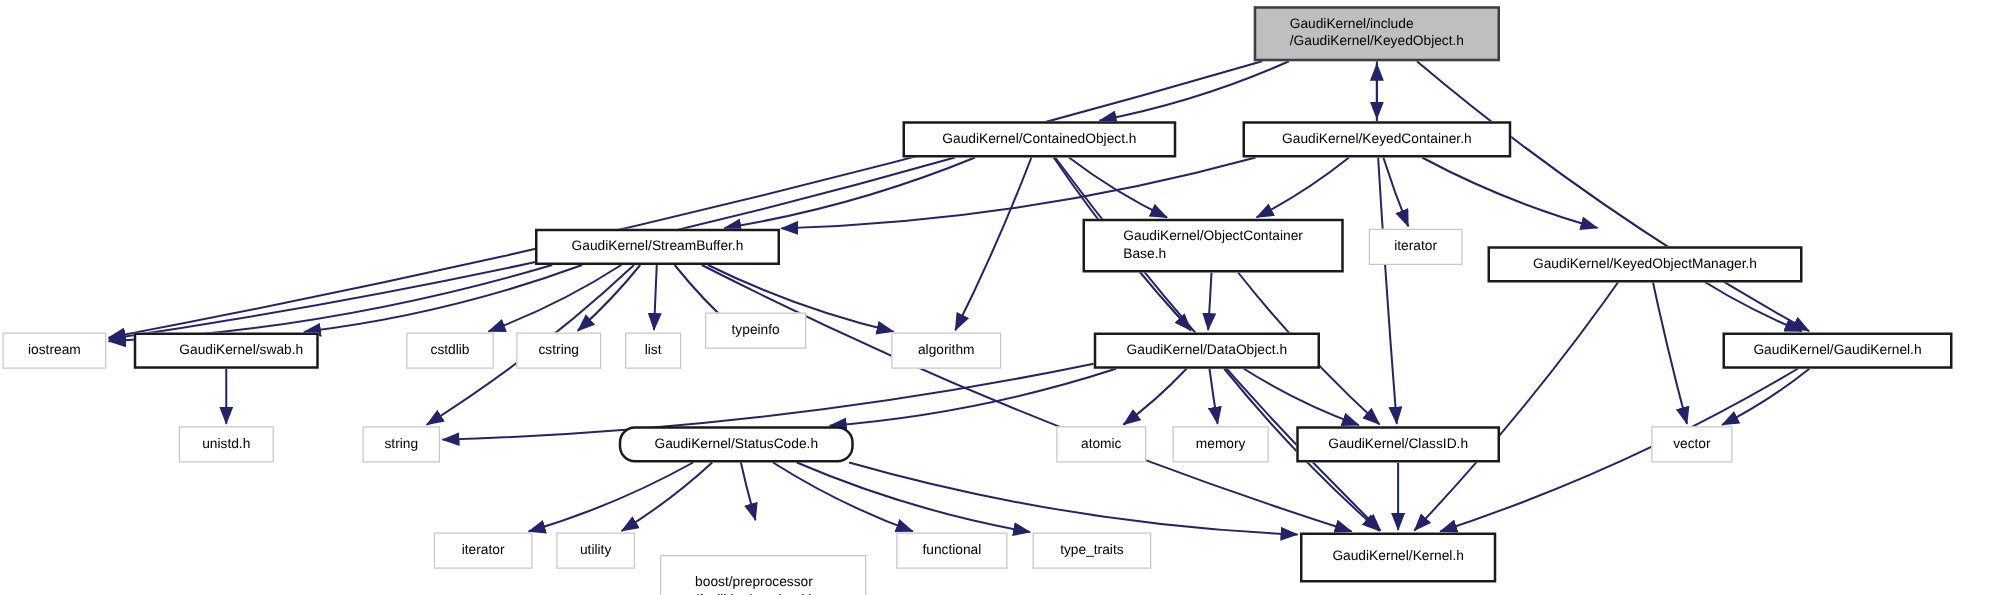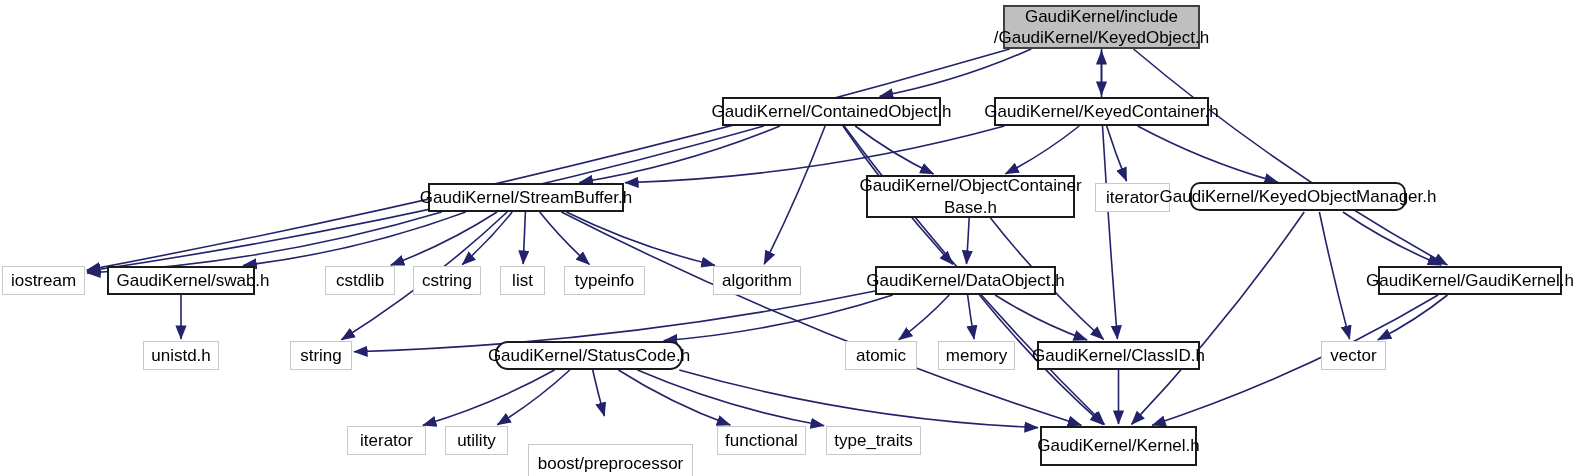--- a/index.html
+++ b/index.html
@@ -21,22 +21,21 @@
     top: 0;
     width: 1593px;
     height: 476px;
   }
   .node {
     position: absolute;
     box-sizing: border-box;
     display: flex;
     align-items: center;
     justify-content: center;
-    text-align: center;
-    font-size: 17px;
+    font-size: 11px;
     color: #000000;
     line-height: 1.25;
     background: #ffffff;
     white-space: pre-line;
     letter-spacing: 0px;
   }
   .node.ext {
     border: 1px solid #c8c8c8;
   }
   .node.hdr {
@@ -112,27 +111,27 @@
   </svg>
   <div id="nodes-layer">
       <div class="node root" style="left: 1003px; top: 5px; width: 197px; height: 44px;"><span class="node-label">GaudiKernel/include
 /GaudiKernel/KeyedObject.h</span></div>
       <div class="node hdr" style="left: 722px; top: 97px; width: 219px; height: 29px;"><span class="node-label">GaudiKernel/ContainedObject.h</span></div>
       <div class="node hdr" style="left: 994px; top: 97px; width: 215px; height: 29px;"><span class="node-label">GaudiKernel/KeyedContainer.h</span></div>
       <div class="node hdr" style="left: 428px; top: 183px; width: 196px; height: 29px;"><span class="node-label">GaudiKernel/StreamBuffer.h</span></div>
       <div class="node hdr" style="left: 866px; top: 175px; width: 209px; height: 43px;"><span class="node-label">GaudiKernel/ObjectContainer
 Base.h</span></div>
       <div class="node ext" style="left: 1095px; top: 183px; width: 75px; height: 29px;"><span class="node-label">iterator</span></div>
-      <div class="node hdr" style="left: 1190px; top: 182px; width: 216px; height: 29px; border-radius: 10px;"><span class="node-label">GaudiKernel/KeyedObjectManager.h</span></div>
+      <div class="node hdr" style="left: 1190px; top: 197px; width: 252px; height: 29px;"><span class="node-label">GaudiKernel/KeyedObjectManager.h</span></div>
       <div class="node ext" style="left: 2px; top: 266px; width: 83px; height: 29px;"><span class="node-label">iostream</span></div>
       <div class="node hdr" style="left: 107px; top: 266px; width: 148px; height: 29px; padding-left: 24px;"><span class="node-label">GaudiKernel/swab.h</span></div>
       <div class="node ext" style="left: 325px; top: 266px; width: 70px; height: 29px;"><span class="node-label">cstdlib</span></div>
       <div class="node ext" style="left: 413px; top: 266px; width: 68px; height: 29px;"><span class="node-label">cstring</span></div>
       <div class="node ext" style="left: 500px; top: 266px; width: 45px; height: 29px;"><span class="node-label">list</span></div>
-      <div class="node ext" style="left: 564px; top: 266px; width: 81px; height: 29px;"><span class="node-label">typeinfo</span></div>
+      <div class="node ext" style="left: 564px; top: 250px; width: 81px; height: 29px;"><span class="node-label">typeinfo</span></div>
       <div class="node ext" style="left: 713px; top: 266px; width: 88px; height: 29px;"><span class="node-label">algorithm</span></div>
       <div class="node hdr" style="left: 875px; top: 266px; width: 181px; height: 29px;"><span class="node-label">GaudiKernel/DataObject.h</span></div>
       <div class="node hdr" style="left: 1378px; top: 266px; width: 184px; height: 29px;"><span class="node-label">GaudiKernel/GaudiKernel.h</span></div>
       <div class="node ext" style="left: 143px; top: 341px; width: 76px; height: 29px;"><span class="node-label">unistd.h</span></div>
       <div class="node ext" style="left: 290px; top: 341px; width: 62px; height: 29px;"><span class="node-label">string</span></div>
       <div class="node hdr" style="left: 495px; top: 341px; width: 188px; height: 29px; border-radius: 13px;"><span class="node-label">GaudiKernel/StatusCode.h</span></div>
       <div class="node ext" style="left: 845px; top: 341px; width: 72px; height: 29px;"><span class="node-label">atomic</span></div>
       <div class="node ext" style="left: 938px; top: 341px; width: 77px; height: 29px;"><span class="node-label">memory</span></div>
       <div class="node hdr" style="left: 1037px; top: 341px; width: 163px; height: 29px;"><span class="node-label">GaudiKernel/ClassID.h</span></div>
       <div class="node ext" style="left: 1321px; top: 341px; width: 65px; height: 29px;"><span class="node-label">vector</span></div>

